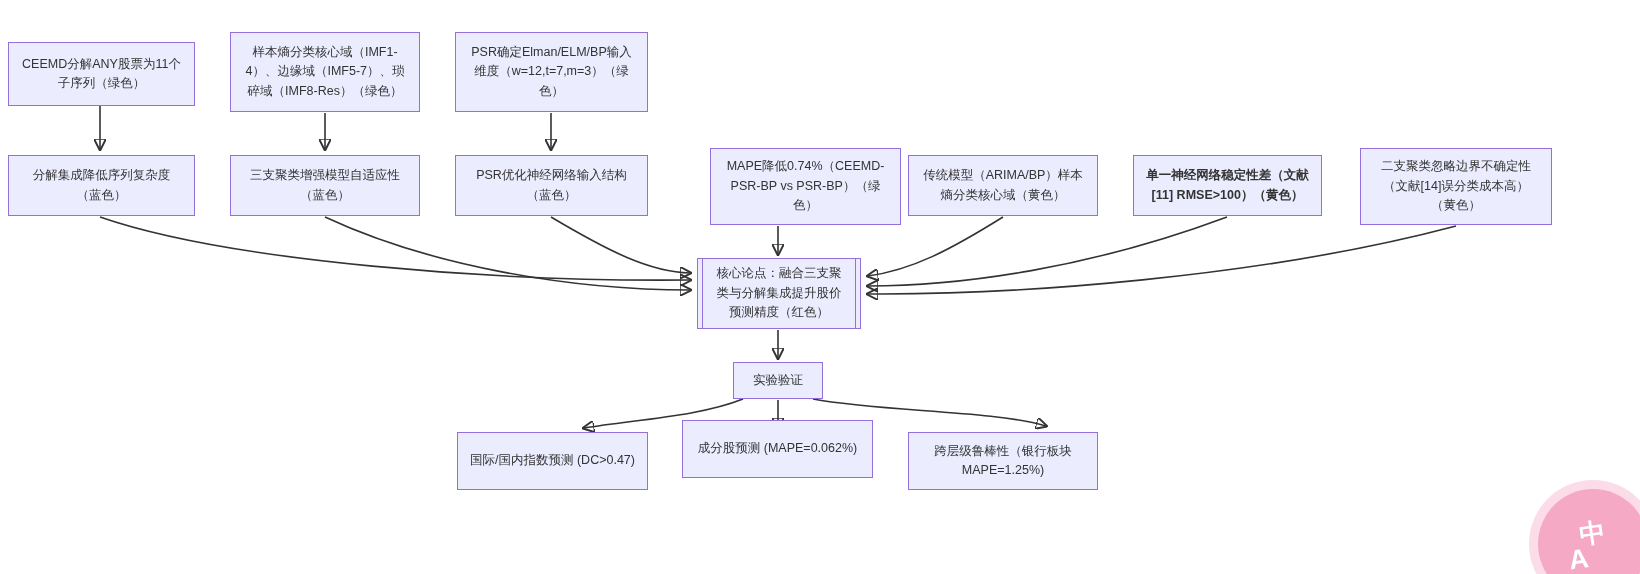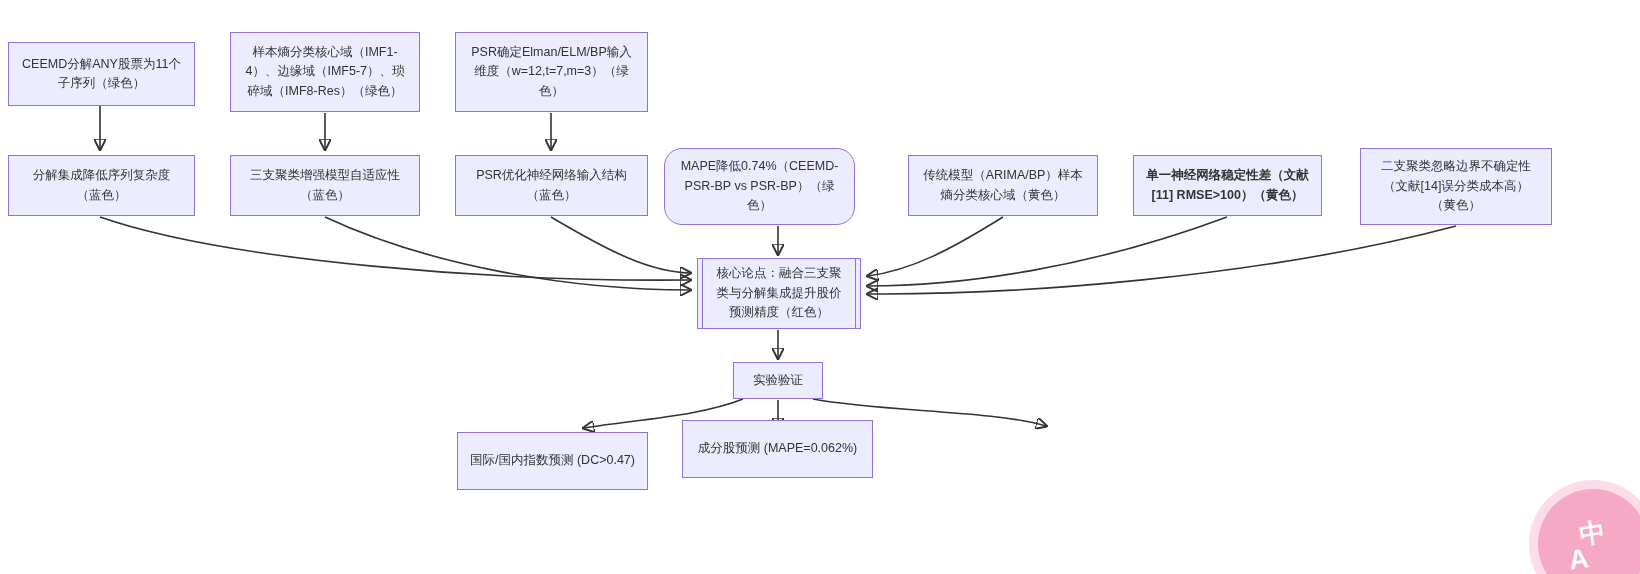--- a/index.html
+++ b/index.html
@@ -36,21 +36,21 @@
     display:flex;align-items:center;justify-content:center;
     padding:6px 8px;
   }
   
   .n-a{left:8px;top:42px;width:187px;height:64px;}
   .n-b{left:230px;top:32px;width:190px;height:80px;}
   .n-c{left:455px;top:32px;width:193px;height:80px;}
   .n-d{left:8px;top:155px;width:187px;height:61px;justify-content:flex-end;}
   .n-e{left:230px;top:155px;width:190px;height:61px;}
   .n-f{left:455px;top:155px;width:193px;height:61px;}
-  .n-g{left:664px;top:148px;width:191px;height:77px;border-radius:18px;}
+  .n-g{left:710px;top:148px;width:191px;height:77px;}
   .n-h{left:908px;top:155px;width:190px;height:61px;}
   .n-i{left:1133px;top:155px;width:189px;height:61px;font-weight:bold;}
   .n-j{left:1360px;top:148px;width:192px;height:77px;}
   .n-k{left:697px;top:258px;width:164px;height:71px;}
   .n-l{left:733px;top:362px;width:90px;height:37px;}
   .n-m{left:457px;top:432px;width:191px;height:58px;justify-content:center;}
   .n-n{left:682px;top:420px;width:191px;height:58px;}
   .n-o{left:908px;top:432px;width:190px;height:58px;}
   
   .badge{
@@ -135,20 +135,23 @@
   </div>
   <div class="node n-l">
     <span>实验验证</span>
   </div>
   <div class="node n-m">
     <span>国际/国内指数预测 (DC&gt;0.47)</span>
   </div>
   <div class="node n-n">
     <span>成分股预测 (MAPE=0.062%)</span>
   </div>
+  <div class="node n-o">
+    <span>跨层级鲁棒性（银行板块 MAPE=1.25%)</span>
+  </div>
 
   <div class="badge">
     <div class="badge-text">
       <span class="b1">中</span>
       <span class="b2">A</span>
     </div>
   </div>
 
 </div>
 

